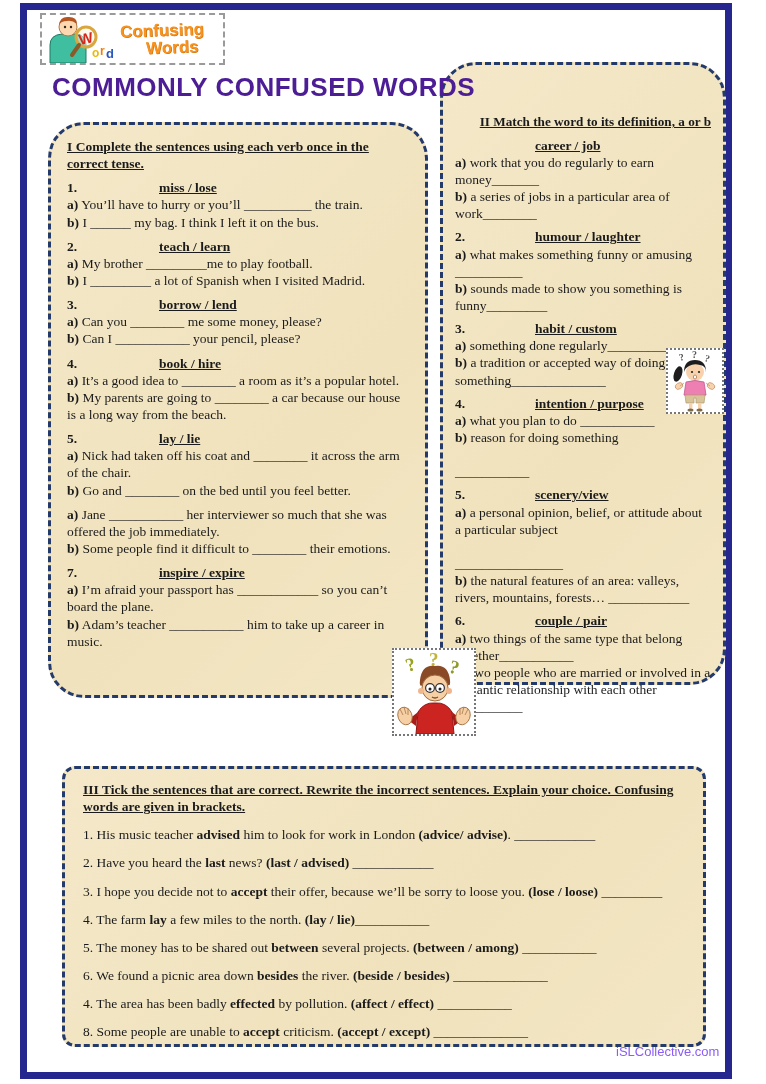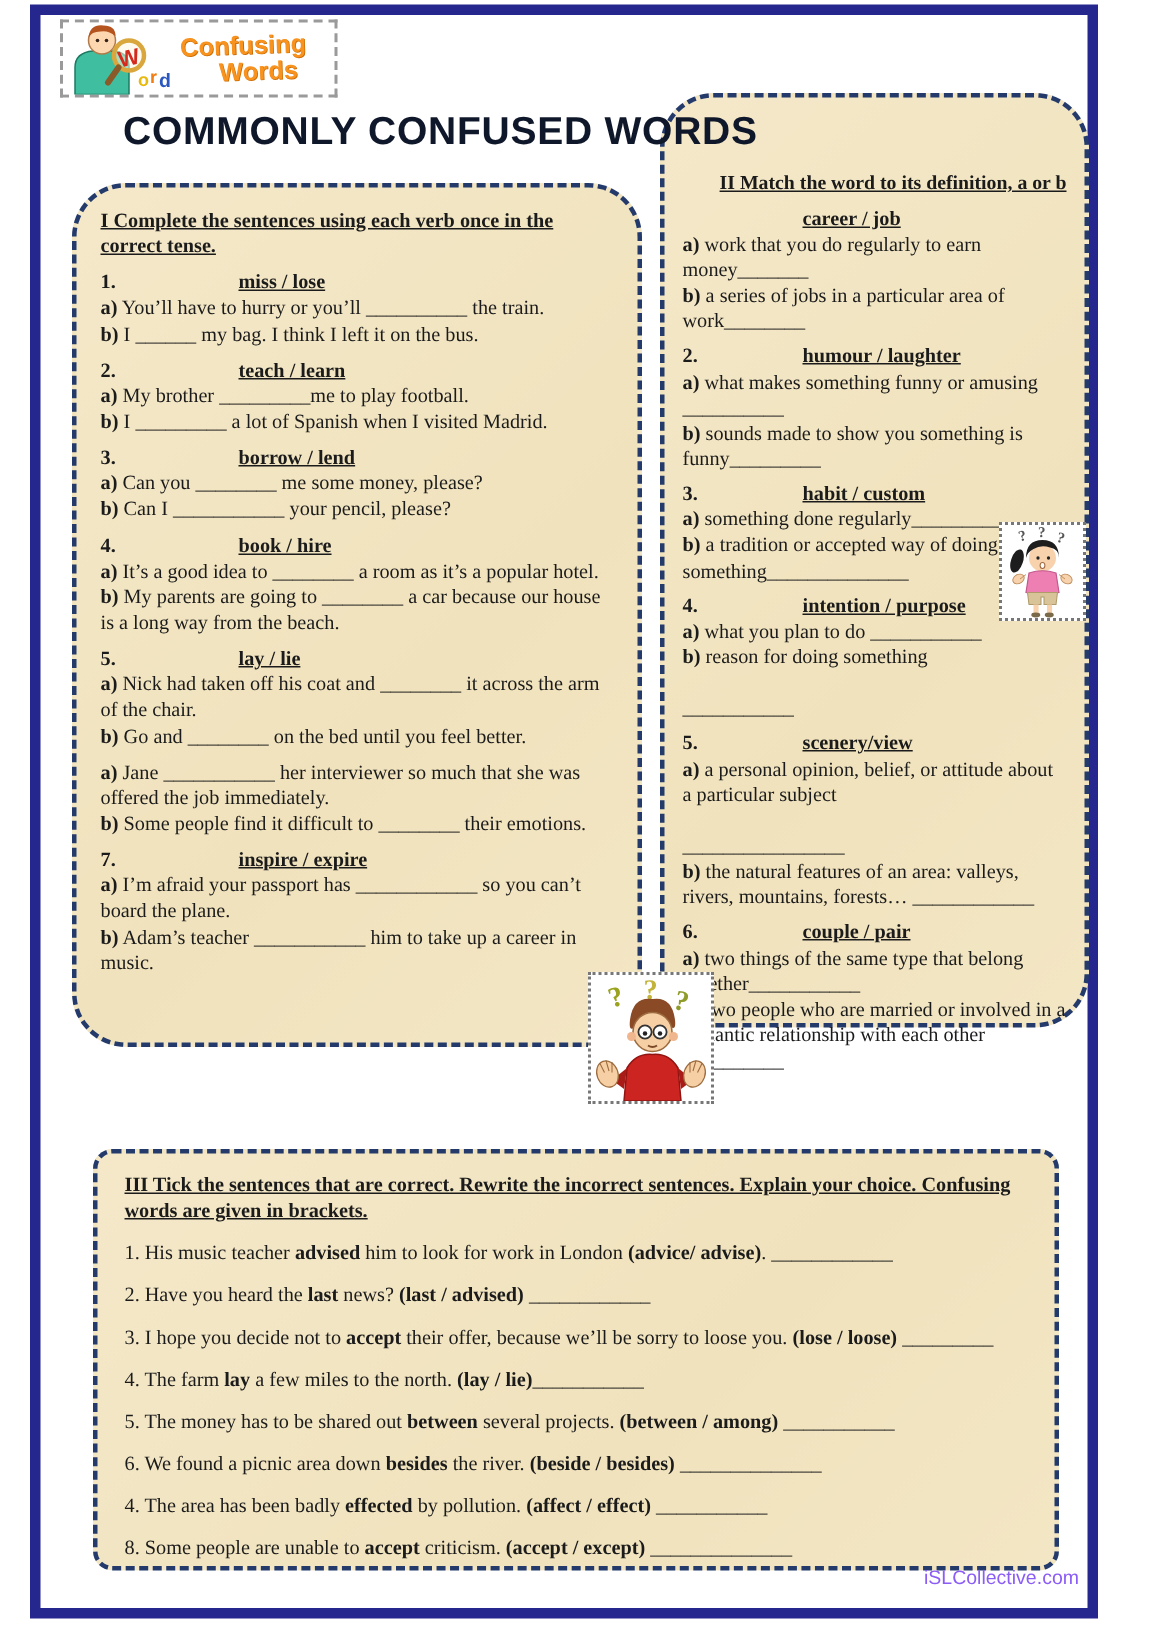--- a/index.html
+++ b/index.html
@@ -10,23 +10,23 @@
   .frame{position:absolute;left:20px;top:3px;width:712px;height:1076px;
     border:7px solid #26268f;box-sizing:border-box;z-index:0;}
   
   .logo-box{position:absolute;left:40px;top:13px;width:185px;height:52px;
     background:#fff;border:2px dashed #9a9a9a;box-sizing:border-box;z-index:3;
     display:flex;align-items:center;}
   .logo-text{font-family:"Liberation Sans",sans-serif;font-weight:bold;
     color:#f7931e;text-shadow:0.5px 0.5px 0 #c96a00;line-height:1;}
   .logo-line1{font-size:17px;display:block;transform:rotate(-2deg);}
   .logo-line2{font-size:17px;display:block;margin-left:26px;transform:rotate(-2deg);}
-  .main-title{position:absolute;left:82px;top:72px;z-index:3;
+  .main-title{position:absolute;left:52px;top:72px;z-index:3;
     font-family:"Liberation Sans",sans-serif;font-weight:800;font-size:26px;
-    letter-spacing:.5px;color:#0f172a;}
+    letter-spacing:.5px;color:#4c1d95;}
   
   .box{position:absolute;background:#f2e5c2;
     background-image:linear-gradient(135deg,#f4e8c9 0%,#f0e2bc 60%,#f3e6c4 100%);
     border:3px dashed #233a6b;border-radius:36px;box-sizing:border-box;z-index:1;
     font-size:13.5px;line-height:1.27;}
   .box1{left:48px;top:122px;width:380px;height:576px;padding:13px 16px;}
   .box2{left:440px;top:62px;width:286px;height:623px;padding:11px 12px;}
   .box3{left:62px;top:766px;width:644px;height:281px;padding:12px 18px;border-radius:13px;}
   .sec-head{font-weight:bold;text-decoration:underline;}
   .box2 .sec-head{white-space:nowrap;font-size:13.2px;display:block;text-align:right;margin-top:38px;}

